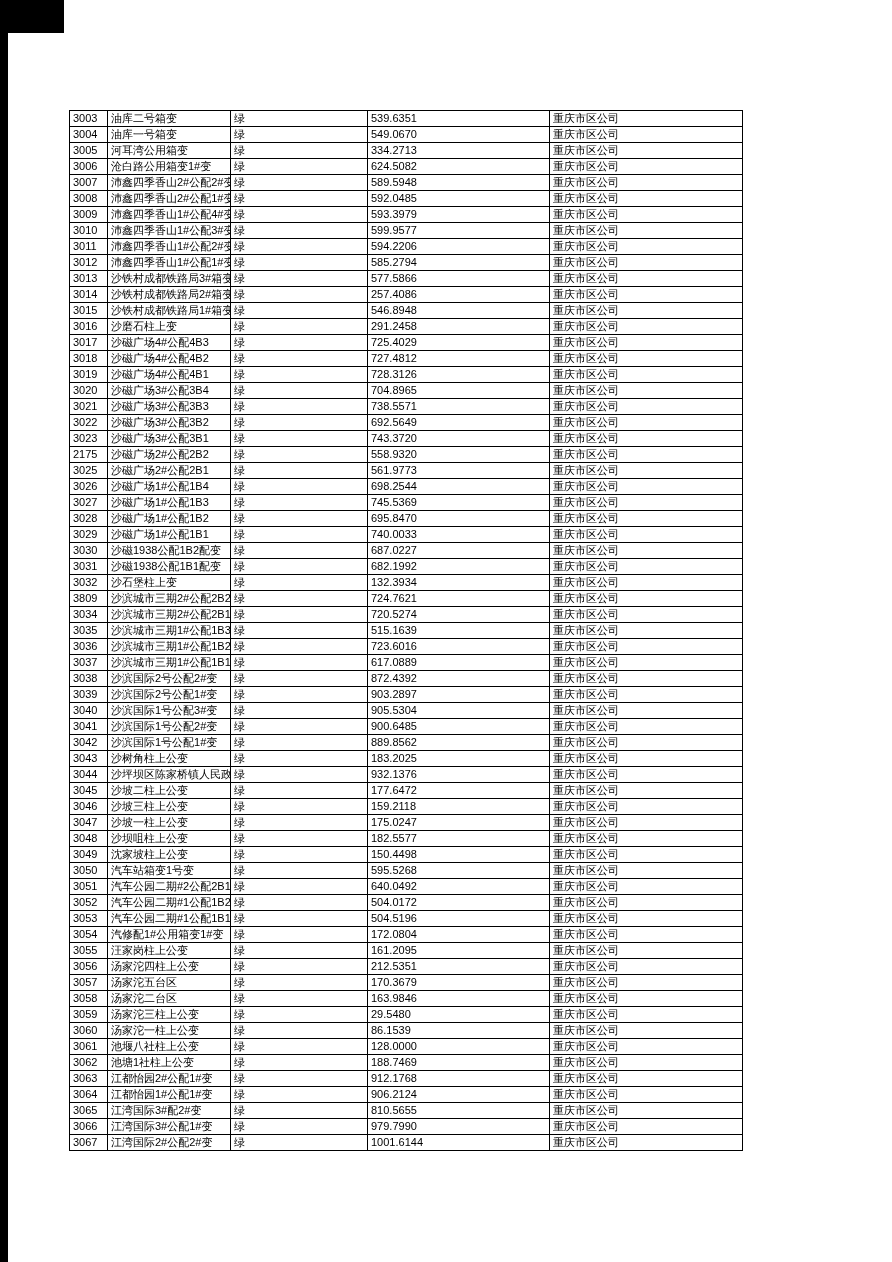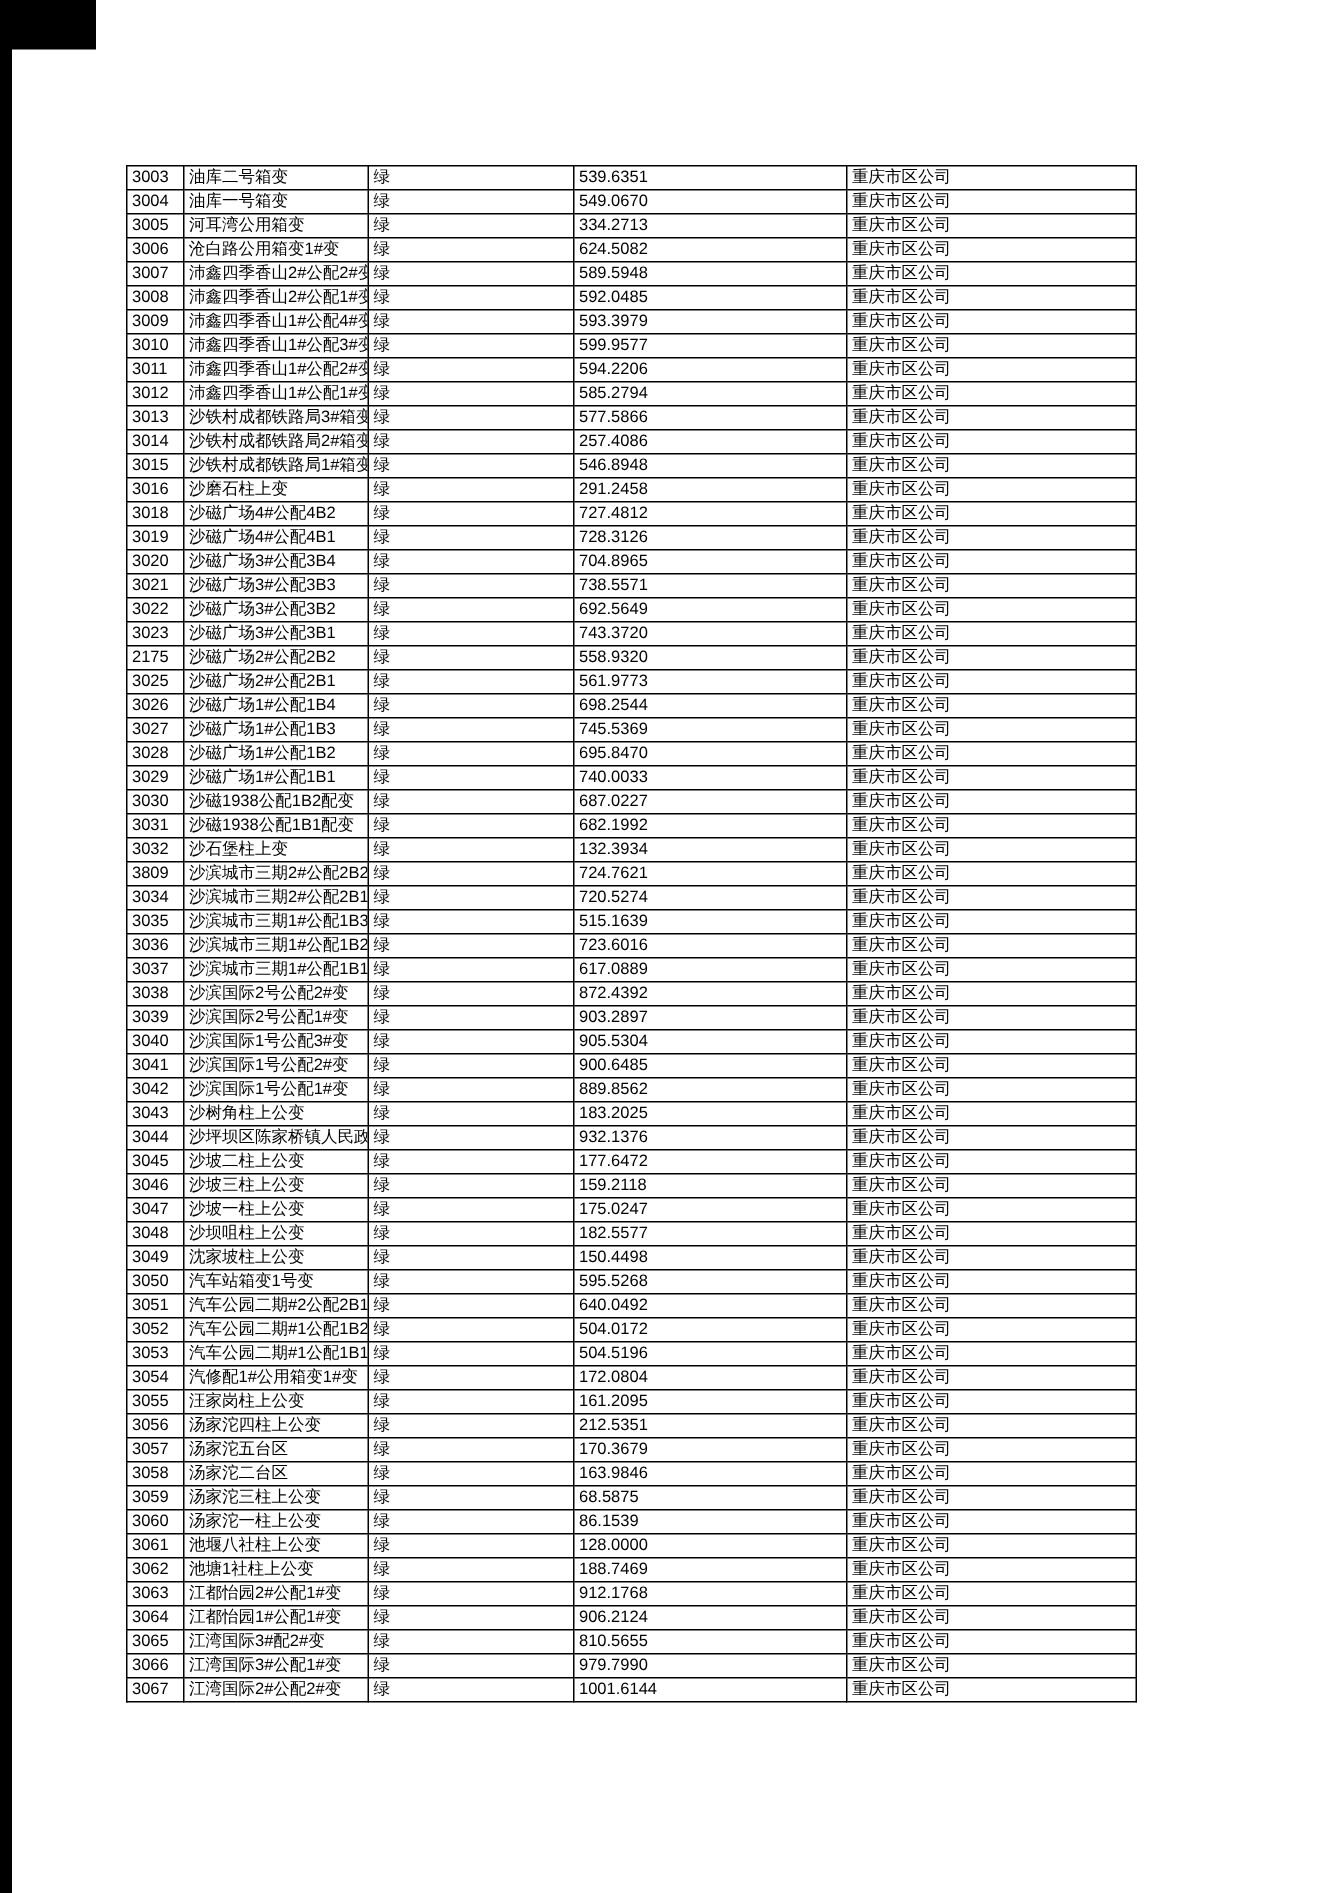--- a/index.html
+++ b/index.html
@@ -26,21 +26,21 @@
   .corner-block {
     position: absolute;
     left: 0;
     top: 0;
     width: 64px;
     height: 33px;
     background: #000000;
   }
   .sheet {
     position: absolute;
-    left: 84px;
+    left: 69px;
     top: 110px;
   }
   table.grid {
     border-collapse: collapse;
     table-layout: fixed;
     width: 648px;
     border: 1px solid #000000;
   }
   table.grid td {
     border: 1px solid #000000;
@@ -159,20 +159,27 @@
           <td class="col-company">重庆市区公司</td>
         </tr>
         <tr>
           <td class="col-id">3016</td>
           <td class="col-name">沙磨石柱上变</td>
           <td class="col-status">绿</td>
           <td class="col-value">291.2458</td>
           <td class="col-company">重庆市区公司</td>
         </tr>
         <tr>
+          <td class="col-id">3017</td>
+          <td class="col-name">沙磁广场4#公配4B3</td>
+          <td class="col-status">绿</td>
+          <td class="col-value">725.4029</td>
+          <td class="col-company">重庆市区公司</td>
+        </tr>
+        <tr>
           <td class="col-id">3018</td>
           <td class="col-name">沙磁广场4#公配4B2</td>
           <td class="col-status">绿</td>
           <td class="col-value">727.4812</td>
           <td class="col-company">重庆市区公司</td>
         </tr>
         <tr>
           <td class="col-id">3019</td>
           <td class="col-name">沙磁广场4#公配4B1</td>
           <td class="col-status">绿</td>
@@ -449,21 +456,21 @@
           <td class="col-id">3058</td>
           <td class="col-name">汤家沱二台区</td>
           <td class="col-status">绿</td>
           <td class="col-value">163.9846</td>
           <td class="col-company">重庆市区公司</td>
         </tr>
         <tr>
           <td class="col-id">3059</td>
           <td class="col-name">汤家沱三柱上公变</td>
           <td class="col-status">绿</td>
-          <td class="col-value">68.5875</td>
+          <td class="col-value">29.5480</td>
           <td class="col-company">重庆市区公司</td>
         </tr>
         <tr>
           <td class="col-id">3060</td>
           <td class="col-name">汤家沱一柱上公变</td>
           <td class="col-status">绿</td>
           <td class="col-value">86.1539</td>
           <td class="col-company">重庆市区公司</td>
         </tr>
         <tr>

